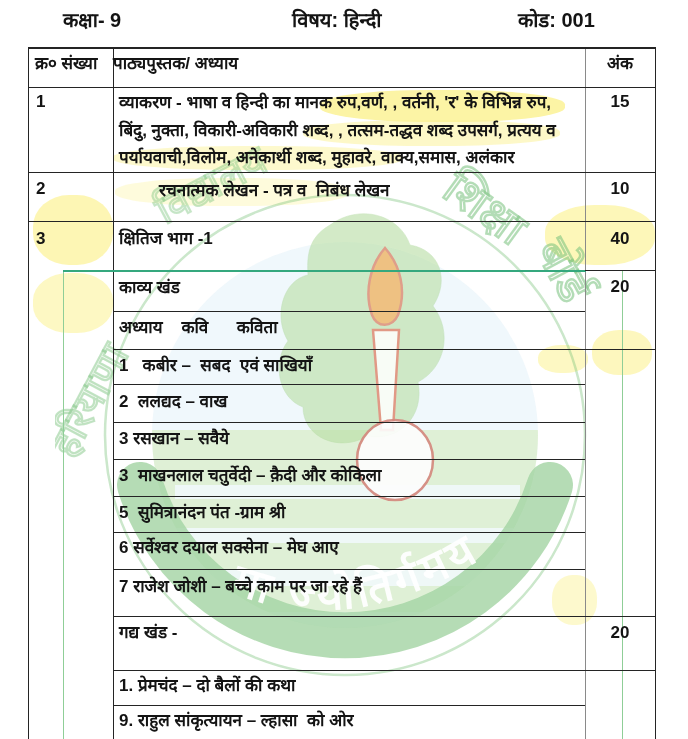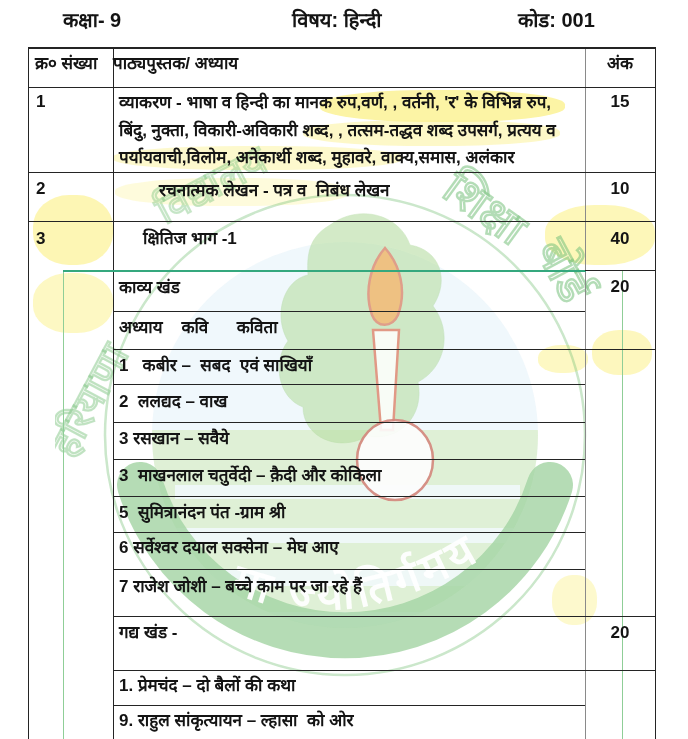--- a/index.html
+++ b/index.html
@@ -113,21 +113,21 @@
 
   <div class="txt" style="left:36px;top:91px;">1</div>
   <div class="txt para" style="left:119px;top:89px;"><b>व्याकरण - </b><span>भाषा व हिन्दी का मानक रुप,वर्ण, , वर्तनी, 'र' के विभिन्न रुप, बिंदु, नुक्ता, विकारी-अविकारी शब्द, ,  तत्सम-तद्धव शब्द उपसर्ग, प्रत्यय व पर्यायवाची,विलोम, अनेकार्थी शब्द, मुहावरे, वाक्य,समास,  अलंकार</span></div>
   <div class="txt marks" style="left:585px;top:91px;">15</div>
 
   <div class="txt" style="left:36px;top:178px;">2</div>
   <div class="txt" style="left:119px;top:180px;margin-left:40px;">रचनात्मक लेखन - पत्र व  निबंध लेखन</div>
   <div class="txt marks" style="left:585px;top:178px;">10</div>
 
   <div class="txt" style="left:36px;top:228px;">3</div>
-  <div class="txt" style="left:119px;top:228px;margin-left:24px;">क्षितिज भाग -1</div>
+  <div class="txt" style="left:119px;top:228px;">क्षितिज भाग -1</div>
   <div class="txt marks" style="left:585px;top:228px;">40</div>
 
   <div class="txt" style="left:119px;top:277px;">काव्य खंड</div>
   <div class="txt marks" style="left:585px;top:276px;">20</div>
   <div class="txt" style="left:119px;top:317px;">अध्याय    कवि      कविता</div>
 
   <div class="txt" style="left:119px;top:355px;">1   कबीर –  सबद  एवं साखियाँ</div>
   <div class="txt" style="left:119px;top:391px;">2  ललद्यद – वाख</div>
   <div class="txt" style="left:119px;top:428px;">3 रसखान – सवैये</div>
   <div class="txt" style="left:119px;top:465px;">3  माखनलाल चतुर्वेदी – क़ैदी और कोकिला</div>

